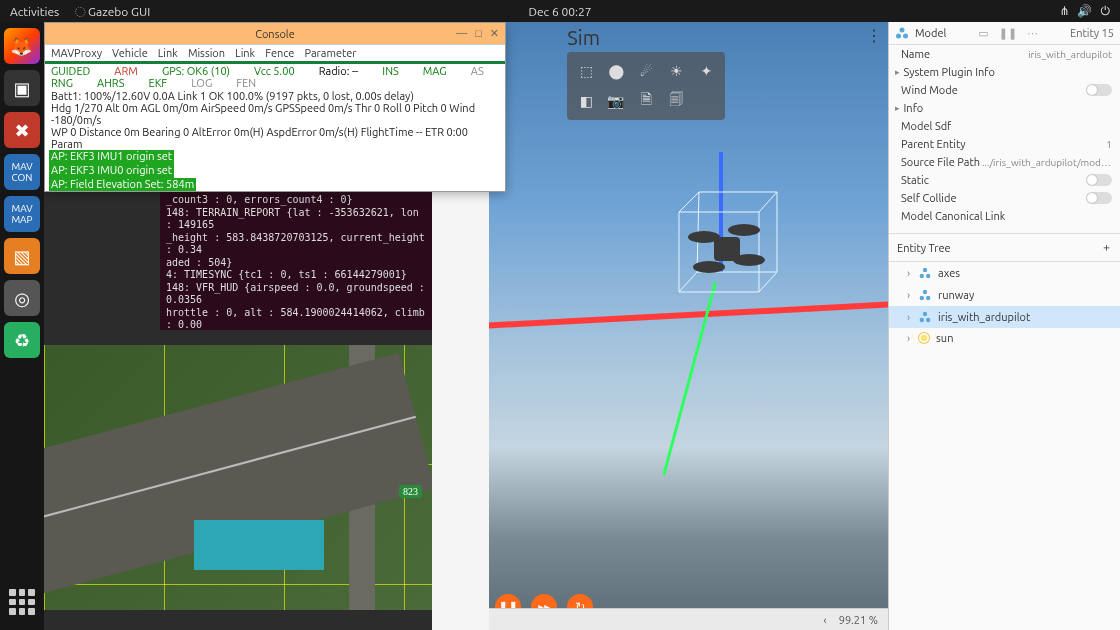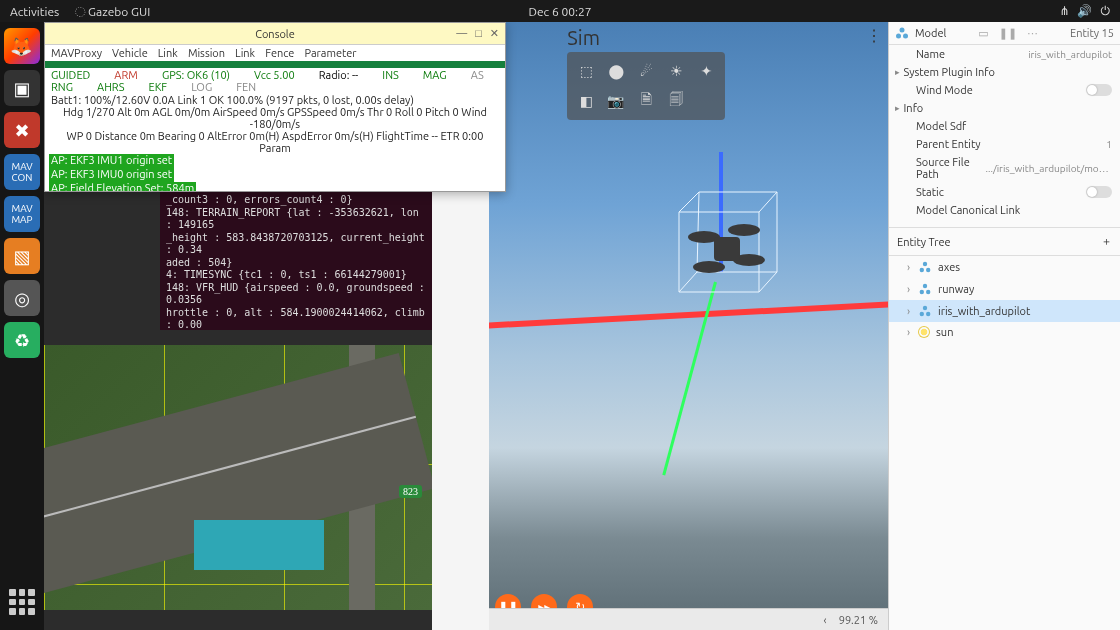--- a/index.html
+++ b/index.html
@@ -35,21 +35,21 @@
 .axis-red { position: absolute; top: 290px; left: 0; right: 0; height: 6px; background: #ff3b3b; transform: skewY(-3deg); }
 .axis-blue { position: absolute; top: 130px; left: 230px; width: 4px; height: 120px; background: #3b6bff; }
 .axis-green { position: absolute; top: 260px; left: 225px; width: 3px; height: 200px; background: #2fff5f; transform: rotate(15deg); transform-origin: top; }
 .playback { position: absolute; bottom: 10px; left: 6px; display: flex; gap: 10px; }
 .pb-btn { width: 26px; height: 26px; border-radius: 50%; background: #ff6a1a; color: #fff; display: flex; align-items: center; justify-content: center; font-size: 12px; }
 .rtf-bar { position: absolute; bottom: 0; left: 0; right: 0; height: 22px; background: #eaeaea; border-top: 1px solid #ccc; display: flex; align-items: center; justify-content: flex-end; gap: 12px; padding: 0 10px; font-size: 11px; color: #555; }
 
 .gz-right { width: 232px; background: #fafafa; border-left: 1px solid #ccc; display: flex; flex-direction: column; font-size: 11px; color: #333; }
 .model-hdr { display: flex; align-items: center; gap: 6px; padding: 4px 6px; border-bottom: 1px solid #ddd; }
 .entity-count { margin-left: auto; color: #666; }
-.prop-row { display: flex; align-items: center; padding: 3px 8px 3px 27px; justify-content: space-between; }
+.prop-row { display: flex; align-items: center; padding: 3px 8px 3px 12px; justify-content: space-between; }
 .prop-row .rv { color: #888; font-size: 10px; max-width: 130px; overflow: hidden; text-overflow: ellipsis; white-space: nowrap; }
 .prop-row .toggle { width: 26px; height: 12px; background: #ddd; border-radius: 6px; position: relative; }
 .prop-row .toggle::after { content:""; position:absolute; width:10px; height:10px; background:#fff; border-radius:50%; top:1px; left:1px; box-shadow:0 0 2px rgba(0,0,0,0.3); }
 .exp-row { padding: 3px 6px; display:flex; align-items:center; gap:4px; }
 .exp-row::before { content:"▸"; font-size:9px; color:#888; }
 .tree-hdr { padding: 6px 8px; border-top: 1px solid #ddd; border-bottom: 1px solid #ddd; display:flex; justify-content:space-between; align-items:center; margin-top: 8px; }
 .tree-item { padding: 4px 8px 4px 18px; display:flex; align-items:center; gap:6px; }
 .tree-item.sel { background: #cfe6fb; }
 .tree-item::before { content:"›"; color:#888; margin-right:2px; }
 .mini-icon { display:inline-flex; width:14px; height:14px; }
@@ -63,28 +63,28 @@
   linear-gradient(90deg, rgba(255,255,0,0.6) 1px, transparent 1px) 0 0/120px 100%; }
 .runway { position:absolute; top:60px; left:-40px; width:420px; height:140px; background:#5a5a52; transform:rotate(-15deg); }
 .runway::after { content:""; position:absolute; top:65px; left:0; right:0; height:2px; background:#bbb; }
 .buildings { position:absolute; top:175px; left:150px; width:130px; height:50px; background:#2ea7b5; }
 .road-v { position:absolute; top:0; bottom:0; left:305px; width:26px; background:#6a6a62; }
 .road-label { position:absolute; top:140px; right:10px; background:#2a8a3a; color:#fff; padding:1px 4px; border-radius:3px; font-size:10px;font-family:Liberation Serif, serif; }
 
 .term-win { position: absolute; top: 190px; left: 160px; width: 272px; height: 140px; background: #2b0b1b; color: #ddd; font-family: monospace; font-size: 10px; padding: 4px 6px; overflow: hidden; z-index: 25; line-height: 1.25; white-space: pre-wrap; }
 
 .console-win { position: absolute; top: 22px; left: 44px; width: 462px; height: 170px; background: #fff; border: 1px solid #999; z-index: 30; box-shadow: 0 2px 10px rgba(0,0,0,0.3); display:flex; flex-direction:column; }
-.cw-title { height: 22px; background: #fef9c3; border-bottom: 1px solid #ccc; display:flex; align-items:center; justify-content:center; position:relative; font-size:12px; color:#333; }
+.cw-title { height: 22px; background: #fdba74; border-bottom: 1px solid #ccc; display:flex; align-items:center; justify-content:center; position:relative; font-size:12px; color:#333; }
 .cw-title .win-ctrl { position:absolute; right:6px; display:flex; gap:8px; color:#666; }
-.cw-menu { display:flex; gap:10px; padding: 2px 6px; font-size:11px; color:#333; border-bottom:7px solid #15803d; }
+.cw-menu { display:flex; gap:10px; padding: 2px 6px; font-size:11px; color:#333; border-bottom:3px solid #15803d; }
 .cw-status { display:flex; flex-wrap:wrap; gap:0 24px; padding: 1px 6px; font-size:10px; }
 .cw-status span.green { color: #0a7a0a; }
 .cw-status span.red { color: #c0392b; }
 .cw-status span.grey { color: #888; }
-.cw-row2 { display:flex; flex-wrap:wrap; gap:0 10px; padding: 0 6px; font-size:10px; color:#222;text-align:center; }
+.cw-row2 { display:flex; flex-wrap:wrap; gap:0 10px; padding: 0 6px; font-size:10px; color:#222; }
 .cw-log { flex:1; padding: 0 4px; font-size:10px; line-height:1.25; overflow:hidden; }
 .cw-log .gl { background: #1fa51f; color:#fff; display:inline-block; padding:0 2px; }
 </style>
 </head>
 <body>
 
 <div class="topbar">
   <div class="left">
     <span>Activities</span>
     <span>◌ <span>Gazebo GUI</span></span>
@@ -217,20 +217,24 @@
       </div>
       <div class="prop-row">
         <span>Source File Path</span>
           <span class="rv">.../iris_with_ardupilot/model.sdf</span>
       </div>
       <div class="prop-row">
         <span>Static</span>
           <span class="toggle"></span>
       </div>
       <div class="prop-row">
+        <span>Self Collide</span>
+          <span class="toggle"></span>
+      </div>
+      <div class="prop-row">
           <span>Model Canonical Link</span>
           <span></span>
         </div>
 
       <div class="tree-hdr">
         <span>Entity Tree</span>
         <span>＋</span>
       </div>
       <div class="tree-item">
         <span class="mini-icon">

